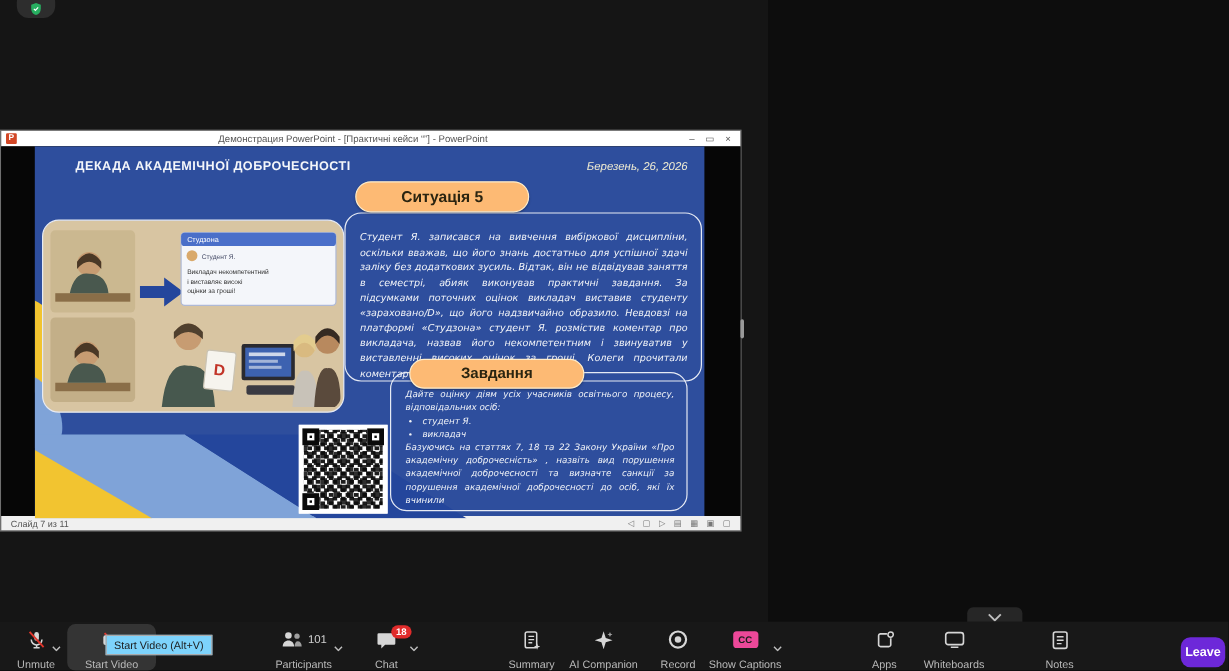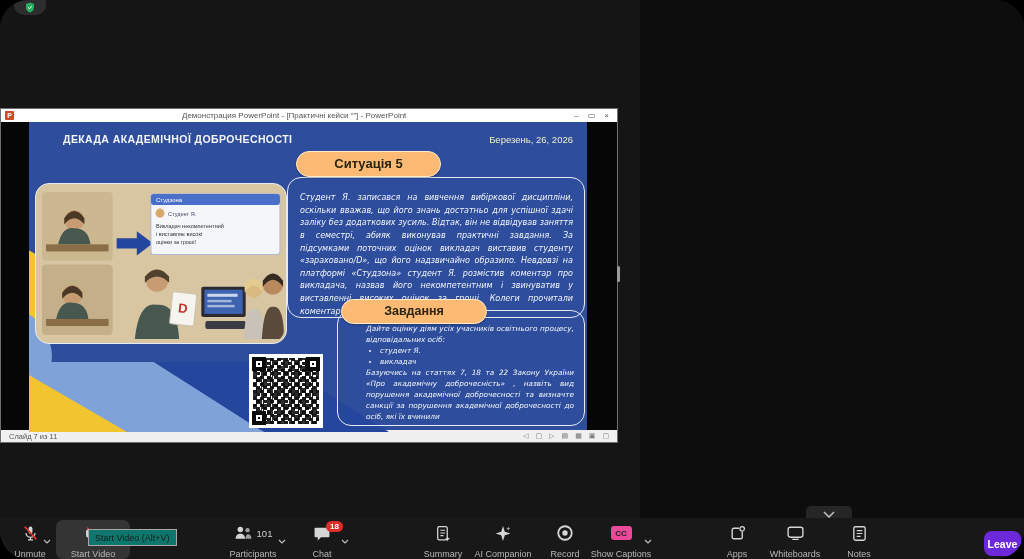--- a/index.html
+++ b/index.html
@@ -1,17 +1,17 @@
 <!DOCTYPE html>
 <html><head>
 <meta charset="utf-8">
 <style>
   html,body{margin:0;padding:0;background:#000;}
   #screen{position:relative;width:1024px;height:559px;background:#151515;overflow:hidden;
-          font-family:"Liberation Sans",sans-serif;border-radius:28px;-webkit-font-smoothing:antialiased;}
+          font-family:"Liberation Sans",sans-serif;-webkit-font-smoothing:antialiased;}
 
   
   .shield-pill{position:absolute;left:14px;top:-8px;width:32px;height:21px;background:#2d2d2d;
                border-radius:10px;display:flex;align-items:flex-end;justify-content:center;padding-bottom:2px;}
 
   
   .ppt{position:absolute;left:0;top:108px;width:618px;height:335px;background:#0a0a0a;
        border:1px solid #6f6f6f;box-sizing:border-box;}
   .ppt-titlebar{position:absolute;left:0;top:0;width:100%;height:13px;background:#ffffff;
                 display:flex;align-items:center;box-sizing:border-box;padding:0 4px;}
@@ -23,28 +23,28 @@
   .ppt-stage{position:absolute;left:0;top:13px;width:616px;height:310px;background:#060606;}
   .ppt-statusbar{position:absolute;left:0;bottom:0;width:100%;height:12px;background:#f0f0f0;
                  display:flex;align-items:center;justify-content:space-between;box-sizing:border-box;
                  padding:0 8px;font-size:7.5px;color:#555;}
   .sb-icons{display:flex;gap:7px;font-size:7px;color:#777;font-family:"DejaVu Sans",sans-serif;}
 
   
   .slide{position:absolute;left:28px;top:0;width:558px;height:310px;background:#2E4E9D;overflow:hidden;}
   .slide-header{position:absolute;left:34px;top:11px;font-size:10.5px;font-weight:bold;color:#F4F6FA;
                 letter-spacing:.4px;}
-  .slide-date{position:absolute;right:14px;top:12px;font-size:9.5px;color:#EFEBD2;}
+  .slide-date{position:absolute;right:14px;top:12px;font-size:9.5px;color:#EFEBD2;font-style:italic;}
   .badge{position:absolute;background:#fdba74;border:1.5px solid #fdeccb;border-radius:14px;
          color:#2A2410;font-weight:bold;text-align:center;z-index:5;box-shadow:0 1px 2px rgba(0,0,0,.3);}
   .badge.situation{left:267px;top:29px;width:143px;height:24px;line-height:24px;font-size:13px;}
   .badge.task{left:312px;top:177px;width:144px;height:23px;line-height:23px;font-size:12.5px;}
   .card{position:absolute;border:1.5px solid #E6EAF4;border-radius:14px;box-sizing:border-box;z-index:3;}
   .card.situation{left:258px;top:55px;width:298px;height:141px;padding:14px 11px 6px 12px;}
-  .card.task{left:308px;top:188px;width:248px;height:116px;padding:13px 10px 4px 28px;}
+  .card.task{left:296px;top:188px;width:248px;height:116px;padding:13px 10px 4px 12px;}
   .card.illu-card{left:6px;top:61px;width:252px;height:161px;padding:2px;background:#D8C5A2;overflow:hidden;}
   .slide-body{font-size:8px;line-height:1.58;color:#F2F4F8;font-style:italic;text-align:justify;
               font-family:"DejaVu Sans",sans-serif;}
   .slide-body.small{font-size:7.3px;line-height:1.5;}
   .task-bullets{margin:0;padding-left:14px;list-style:disc;}
   .illu{width:100%;height:100%;display:block;border-radius:11px;}
 
   
   .qr{position:absolute;left:220px;top:232px;width:74px;height:74px;background:
       repeating-conic-gradient(rgba(10,10,10,.92) 0% 25%, rgba(255,255,255,0) 25% 50%) 0px 0px/7px 7px,
@@ -76,21 +76,21 @@
   .tb-chev{position:absolute;top:12px;}
   .sv-rect{position:absolute;left:56px;top:2px;width:74px;height:39px;background:#343434;border-radius:7px;}
   .badge-red{position:absolute;background:#E02B2B;color:#fff;font-size:8px;font-weight:bold;
              border-radius:8px;padding:1px 4px;line-height:9px;}
   .count{font-size:9.5px;color:#cfcfcf;margin-left:4px;}
   .share-ic{width:21px;height:20px;background:#1DA44A;border-radius:5px;display:flex;align-items:center;justify-content:center;}
   .cc-ic{width:21px;height:14px;background:#ec4899;border-radius:3px;color:#1d1d1d;font-size:8px;
          font-weight:bold;display:flex;align-items:center;justify-content:center;}
   .leave-btn{position:absolute;left:984px;top:531px;width:37px;height:25px;background:#6d28d9;color:#fff;
              font-size:10.5px;font-weight:bold;border-radius:8px;display:flex;align-items:center;justify-content:center;}
-  .tooltip{position:absolute;left:88px;top:529px;height:17px;background:#0f766e;border:1px solid #a9a9a9;
+  .tooltip{position:absolute;left:88px;top:529px;height:17px;background:#7dd3fc;border:1px solid #a9a9a9;
            color:#1c1c1c;font-size:9px;display:flex;align-items:center;padding:0 6px;z-index:9;box-sizing:border-box;}
 </style>
 </head>
 <body>
 
 <div id="screen">
 
   <div class="shield-pill">
     <svg width="10" height="11" viewBox="0 0 10 11">
       <path d="M5 .5 9 2v3.2C9 8 7.3 9.8 5 10.5 2.7 9.8 1 8 1 5.2V2Z" fill="#27ae60"></path>
@@ -345,21 +345,21 @@
     <div class="tbi" style="left:762px;width:66px;">
       <span class="ic">
           <svg width="19" height="16" viewBox="0 0 18 14">
         <rect x="2" y="1.5" width="14" height="9.5" rx="2" fill="none" stroke="#d6d6d6" stroke-width="1.3"></rect>
         <path d="M6 13h6" stroke="#d6d6d6" stroke-width="1.3"></path>
       </svg>
         </span>
       <span class="tblabel">Whiteboards</span>
     </div>
 
-    <div class="tbi" style="left:836px;width:46px;text-align:right;">
+    <div class="tbi" style="left:860px;width:46px;text-align:right;">
       <span class="ic">
           <svg width="15" height="17" viewBox="0 0 13 15">
         <rect x="1.5" y="1.5" width="10" height="12" rx="1.5" fill="none" stroke="#d6d6d6" stroke-width="1.2"></rect>
         <path d="M4 5h5M4 7.5h5M4 10h3.5" stroke="#d6d6d6" stroke-width="1"></path>
       </svg>
         </span>
       <span class="tblabel">Notes</span>
     </div>
 
   </div>

